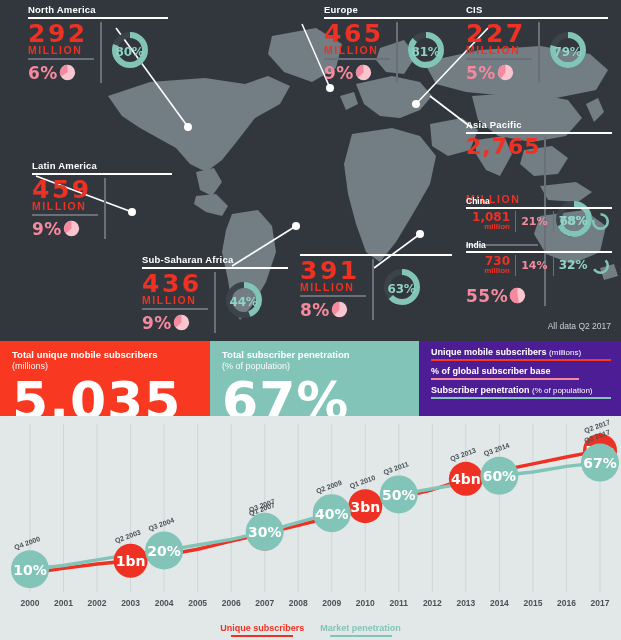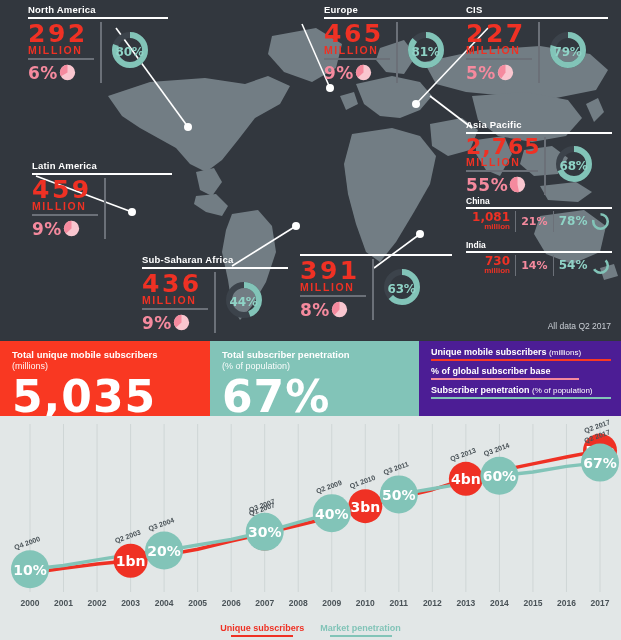--- a/index.html
+++ b/index.html
@@ -67,21 +67,21 @@
   }
 
   
   .summary { position:absolute; top:341px; left:0; width:621px; height:75px; display:flex; }
   .sum-red { width:210px; background:#f93822; padding:8px 0 0 12px; }
   .sum-teal { width:209px; background:#82c4b8; padding:8px 0 0 12px; }
   .sum-dark { flex:1; background:#4c1d95; padding:6px 10px 0 12px; }
   .sum-label { font-size:9.5px; font-weight:bold; color:#ffffff; line-height:1.25; }
   .sum-sub { font-size:9px; color:#ffffff; line-height:1.3; opacity:.95; }
   .sum-big {
-    font-size:44px; font-weight:bold; color:#ffffff; line-height:1;
+    font-size:52px; font-weight:bold; color:#ffffff; line-height:1;
     letter-spacing:1px; margin-top:2px; font-family:"DejaVu Sans", sans-serif;
   }
   .legend-item { margin-bottom:5px; }
   .legend-text { font-size:9px; font-weight:bold; color:#ffffff; white-space:nowrap; }
   .legend-text .muted { font-weight:normal; font-size:8px; }
   .legend-bar { height:2px; margin-top:2px; width:100%; }
 
   
   .chart { position:absolute; top:416px; left:0; width:621px; height:224px; background:#e2e7e7; }
   .chart-svg { position:absolute; left:0; top:0; }
@@ -253,21 +253,21 @@
           </div>
         </div>
         <div class="vert-div"></div>
       </div>
     </div>
 
     <div class="callout" style="left:466px; top:119px; width:146px;">
       <div class="callout-title">Asia Pacific</div>
       <div class="callout-rule"></div>
       <div class="callout-body">
-        <div class="stat-col" style="width:78px;">
+        <div class="stat-col" style="width:78px;gap:37px;">
           <div class="stat-number" style="font-size:22px; letter-spacing:1px;">2,765</div>
           <div class="stat-unit">MILLION</div>
           <div class="stat-div"></div>
           <div class="share-row">
             <span class="share-pct">55%</span>
             <svg width="17" height="17" viewBox="0 0 20 20">
               <circle cx="10" cy="10" r="9" fill="#f9c6cf"></circle>
               <path d="M10 10 L10 1 A9 9 0 1 0 11.8 18.8 Z" fill="#f58a9e"></path>
             </svg>
           </div>
@@ -305,21 +305,21 @@
       <div class="subcard-title">India</div>
       <div class="subcard-rule"></div>
       <div class="subcard-body">
         <div style="width:44px;">
           <div class="sub-num">730</div>
           <div class="sub-unit">million</div>
         </div>
         <div class="sub-div"></div>
         <div class="sub-share">14%</div>
         <div class="sub-div"></div>
-        <div class="sub-pen">54%</div>
+        <div class="sub-pen">32%</div>
         <svg width="21" height="21" viewBox="0 0 26 26" style="margin-left:3px;">
           <circle cx="13" cy="13" r="9" fill="none" stroke="#82c4b8" stroke-width="3.2" stroke-dasharray="30.5 56.5" transform="rotate(-45 13 13)"></circle>
         </svg>
       </div>
     </div>
 
     <div class="callout" style="left:142px; top:254px; width:146px;">
       <div class="callout-title">Sub-Saharan Africa</div>
       <div class="callout-rule"></div>
       <div class="callout-body">

